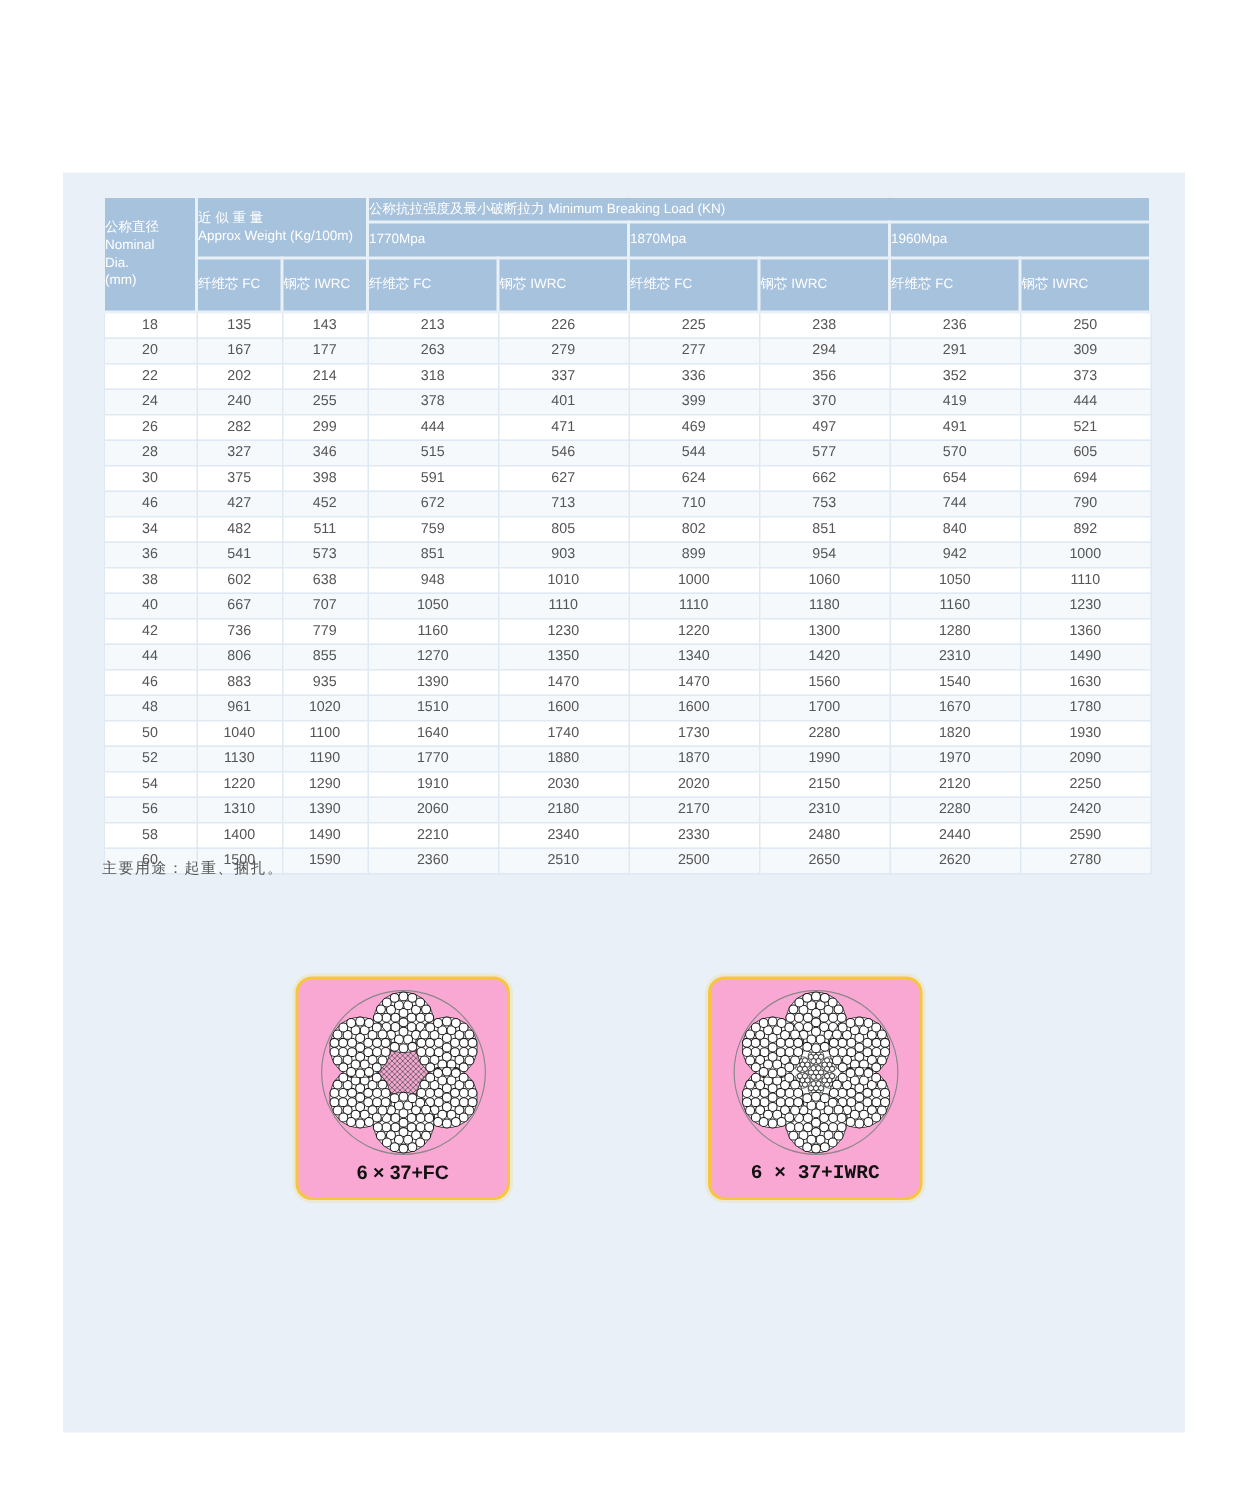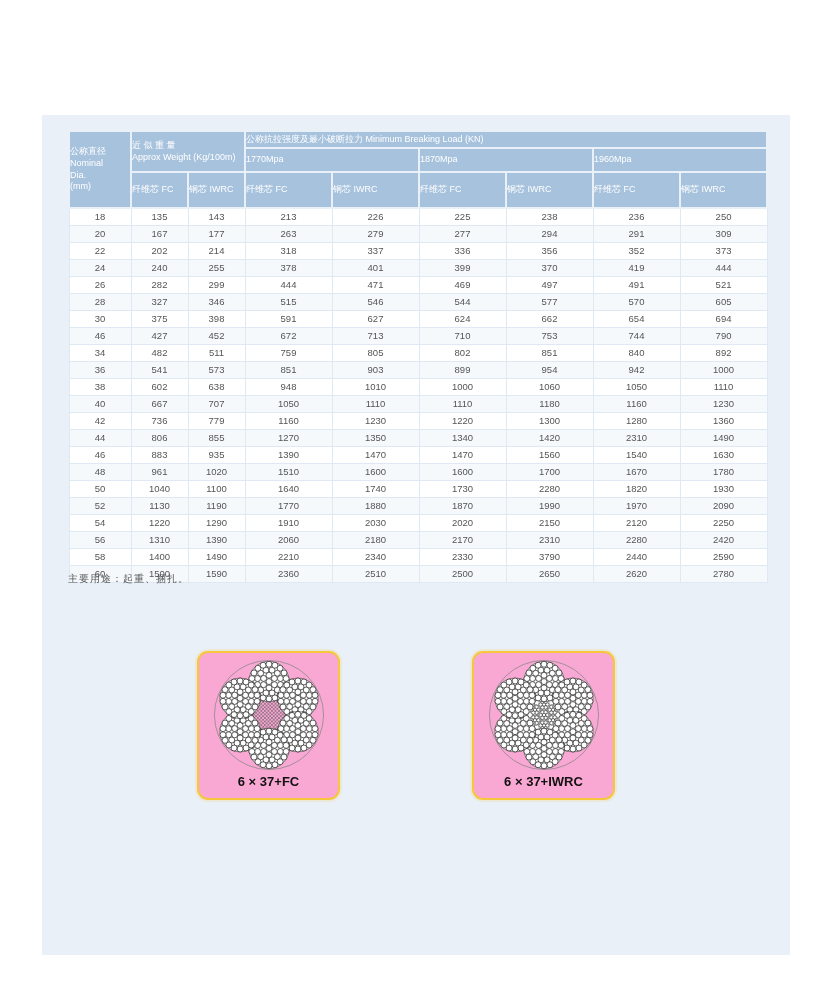--- a/index.html
+++ b/index.html
@@ -59,21 +59,21 @@
   
   .note { position: absolute; left: 68px; top: 572px; font-size: 10px; color: #555; letter-spacing: 1px; }
 
   
   .card {
     position: absolute; top: 651px; width: 143px; height: 149px;
     background: #f9a8d4; border: 2px solid #f6c63d; border-radius: 11px;
     box-shadow: 0 0 0 2px rgba(246,198,61,0.18);
   }
   .card.first { left: 197px; }
-  .card.second { left: 472px; }
+  .card.second { left: 472px; font-family: Liberation Mono, monospace; }
   .rope { position: absolute; left: 50%; top: 3px; transform: translateX(-50%); width: 118px; height: 118px; }
   .card-label {
     position: absolute; bottom: 9px; width: 100%; text-align: center;
     font-size: 13px; font-weight: bold; color: #111;
   }
 </style>
 </head>
 <body>
 
 <div class="page">
@@ -345,21 +345,21 @@
           <td>2280</td>
           <td>2420</td>
         </tr>
         <tr>
           <td>58</td>
           <td>1400</td>
           <td>1490</td>
           <td>2210</td>
           <td>2340</td>
           <td>2330</td>
-          <td>3790</td>
+          <td>2480</td>
           <td>2440</td>
           <td>2590</td>
         </tr>
         <tr>
           <td>60</td>
           <td>1500</td>
           <td>1590</td>
           <td>2360</td>
           <td>2510</td>
           <td>2500</td>

